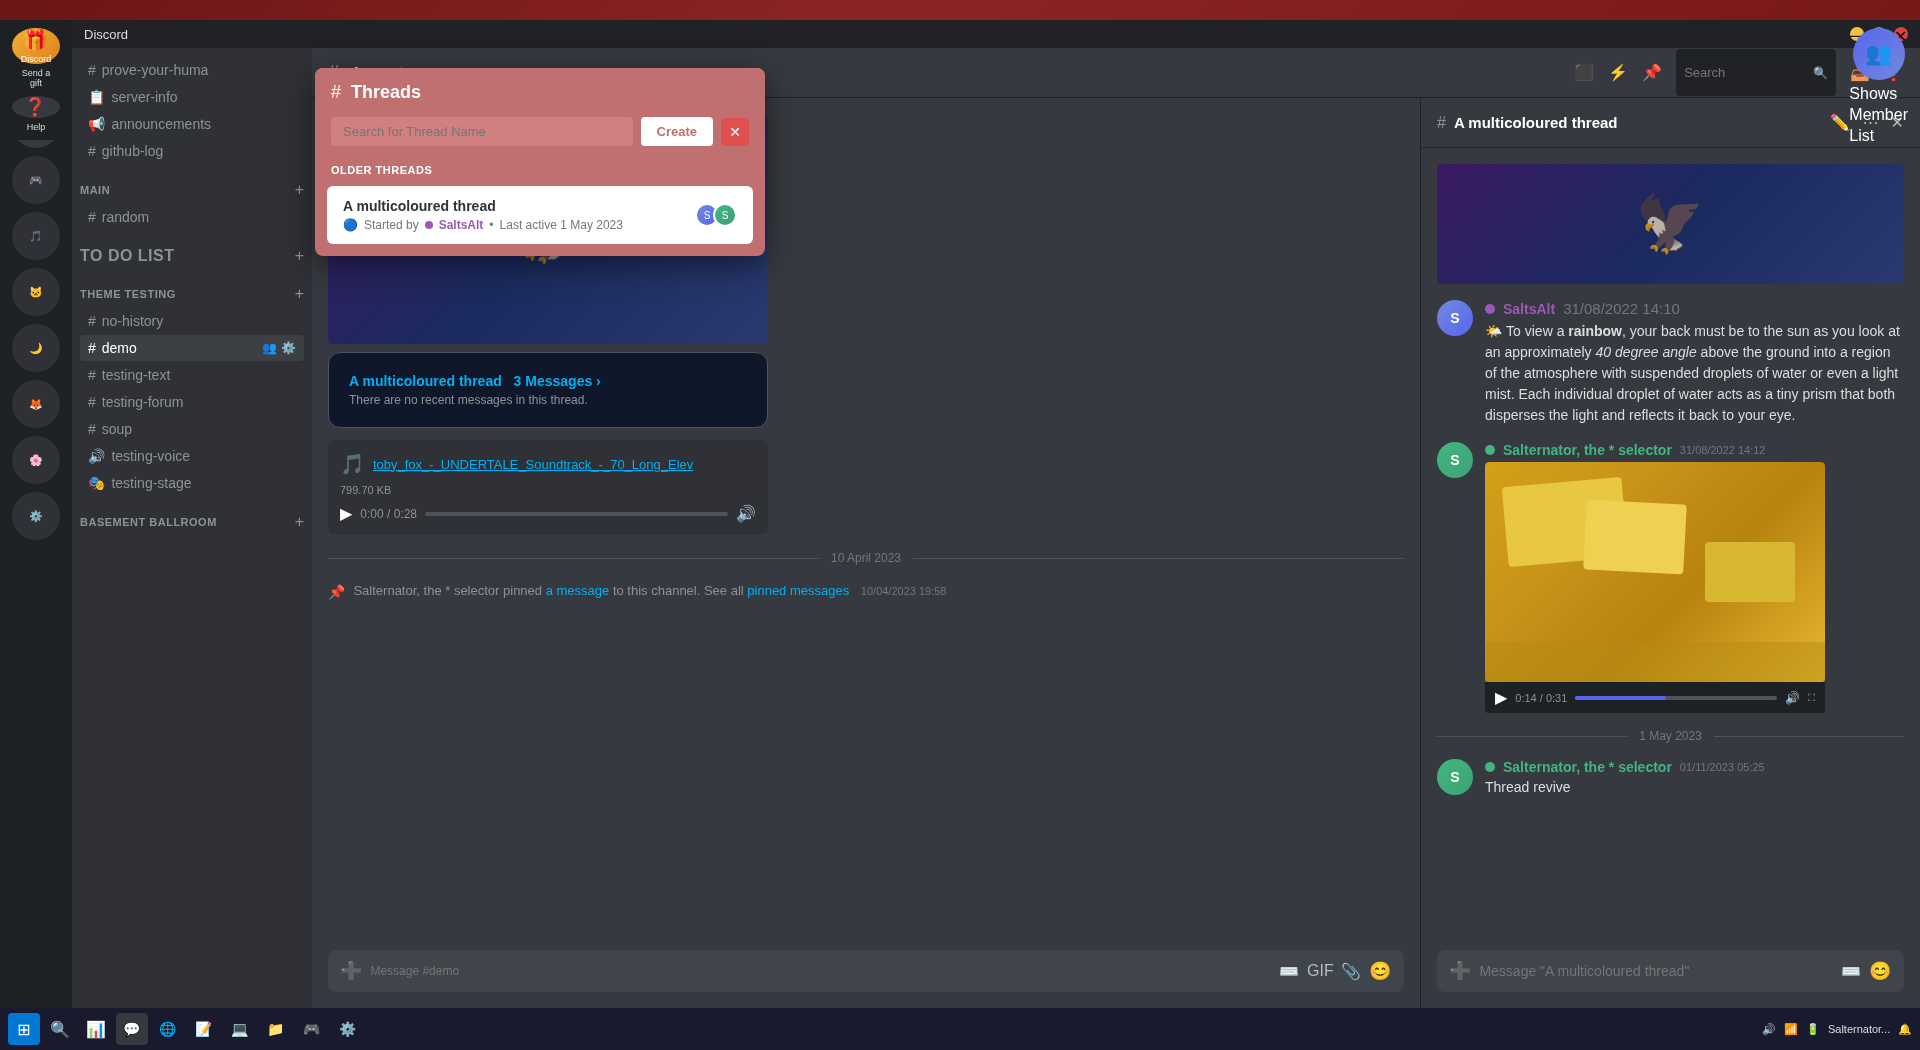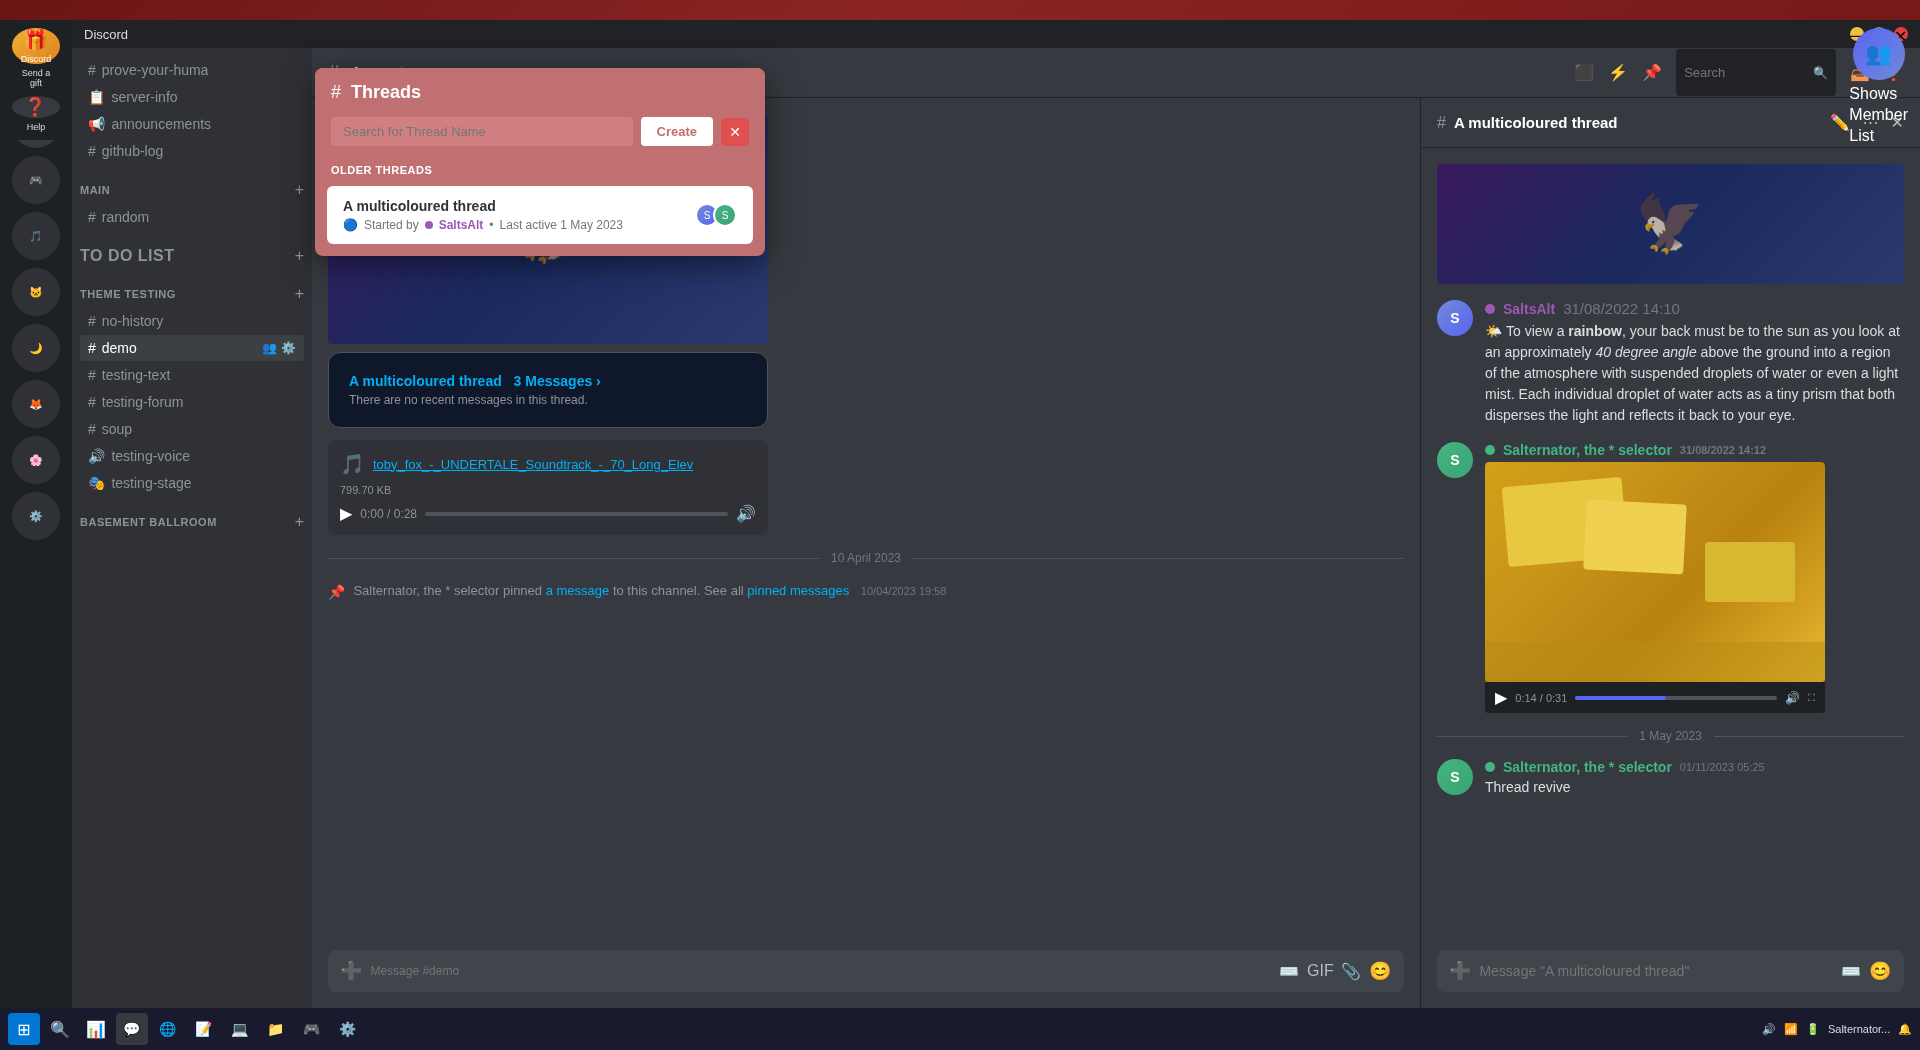--- a/index.html
+++ b/index.html
@@ -288,21 +288,21 @@
                 </div>
               </div>
             </div>
 
             <div style="display:flex;gap:12px;margin-bottom:16px;">
               <div style="width:36px;height:36px;border-radius:50%;background:linear-gradient(135deg,#43b581,#3ca374);display:flex;align-items:center;justify-content:center;color:#fff;font-size:14px;font-weight:700;flex-shrink:0;">S</div>
               <div style="flex:1;">
                 <div style="display:flex;align-items:center;gap:8px;margin-bottom:4px;">
                   <div style="width:10px;height:10px;border-radius:50%;background:#43b581;"></div>
                   <span style="color:#43b581;font-size:14px;font-weight:600;">Salternator, the * selector</span>
-                  <span style="color:#72767d;font-size:11px;font-weight:bold;">31/08/2022 14:12</span>
+                  <span style="color:#72767d;font-size:11px;">31/08/2022 14:12</span>
                 </div>
 
                 <div style="width:340px;border-radius:4px;overflow:hidden;margin-top:4px;">
                   <div style="width:340px;height:220px;background:linear-gradient(135deg,#d4a017 0%,#c8941a 30%,#b8820f 60%,#e8b830 100%);position:relative;border-radius:4px;">
                     <div style="position:absolute;top:20px;left:20px;width:120px;height:80px;background:#e8c840;border-radius:4px;transform:rotate(-5deg);"></div>
                     <div style="position:absolute;top:40px;left:100px;width:100px;height:70px;background:#f0d050;border-radius:4px;transform:rotate(3deg);"></div>
                     <div style="position:absolute;top:80px;right:30px;width:90px;height:60px;background:#d8b830;border-radius:4px;"></div>
                     <div style="position:absolute;bottom:0;left:0;right:0;height:40px;background:rgba(180,140,20,0.5);"></div>
                   </div>
 

